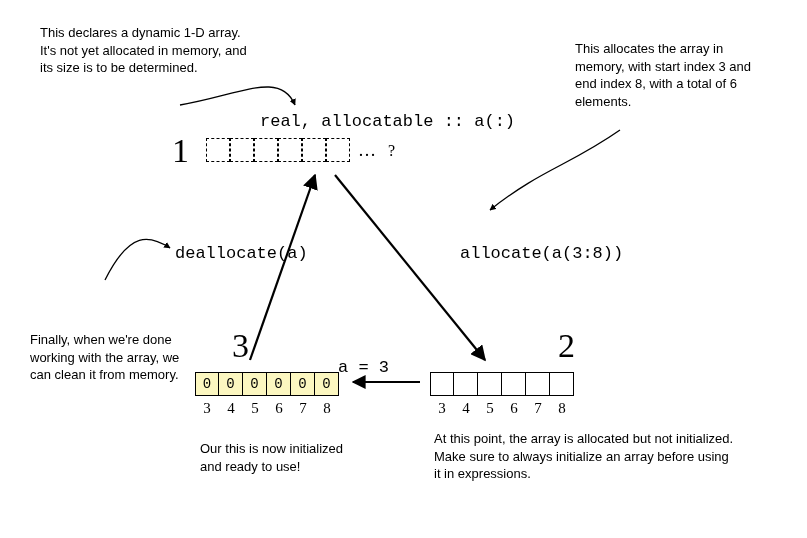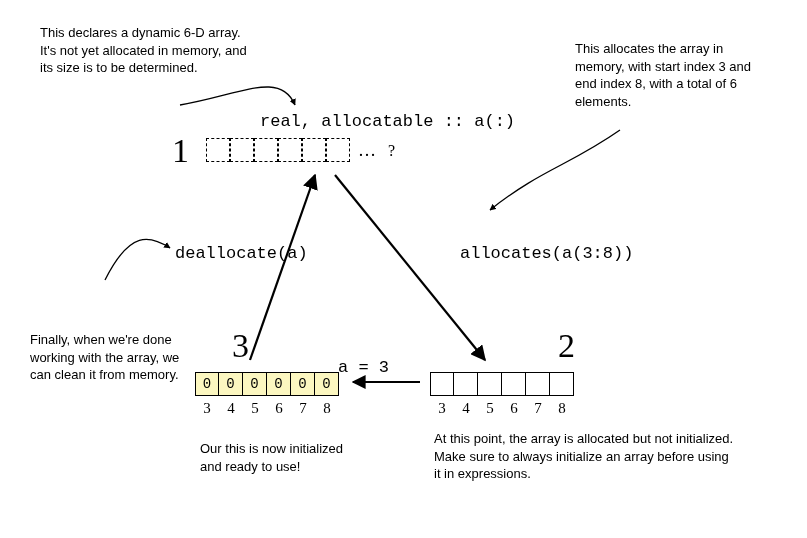--- a/index.html
+++ b/index.html
@@ -76,36 +76,36 @@
   .dots {
     position: absolute;
     font-family: Georgia, "Times New Roman", serif;
     font-size: 18px;
     letter-spacing: 2px;
   }
 </style>
 </head>
 <body>
 
-<div class="note" style="left:40px; top:24px; width:210px;">This declares a dynamic 6-D array. It's not yet allocated in memory, and its size is to be determined.</div>
+<div class="note" style="left:40px; top:24px; width:210px;">This declares a dynamic 1-D array. It's not yet allocated in memory, and its size is to be determined.</div>
 
 <div class="note" style="left:575px; top:40px; width:200px;">This allocates the array in memory, with start index 3 and end index 8, with a total of 6 elements.</div>
 
 <div class="note" style="left:30px; top:290px; width:170px;margin-top:41px;">Finally, when we're done working with the array, we can clean it from memory.</div>
 
 <div class="note" style="left:434px; top:430px; width:300px;">At this point, the array is allocated but not initialized. Make sure to always initialize an array before using it in expressions.</div>
 
 <div class="note" style="left:200px; top:440px; width:160px;">Our this is now initialized and ready to use!</div>
 
 <div class="stepnum" style="left:172px; top:132px;">1</div>
 <div class="stepnum" style="left:558px; top:327px;">2</div>
 <div class="stepnum" style="left:232px; top:327px;">3</div>
 
 <div class="code" style="left:260px; top:112px;">real, allocatable :: a(:)</div>
-<div class="code" style="left:460px; top:244px;">allocates(a(3:8))</div>
+<div class="code" style="left:460px; top:244px;">allocate(a(3:8))</div>
 <div class="code" style="left:175px; top:244px;">deallocate(a)</div>
 <div class="code" style="left:338px; top:358px;">a = 3</div>
 
 <div class="boxes dashed" style="left:206px; top:138px;">
   <div class="cell"></div>
   <div class="cell"></div>
   <div class="cell"></div>
   <div class="cell"></div>
   <div class="cell"></div>
   <div class="cell"></div>

